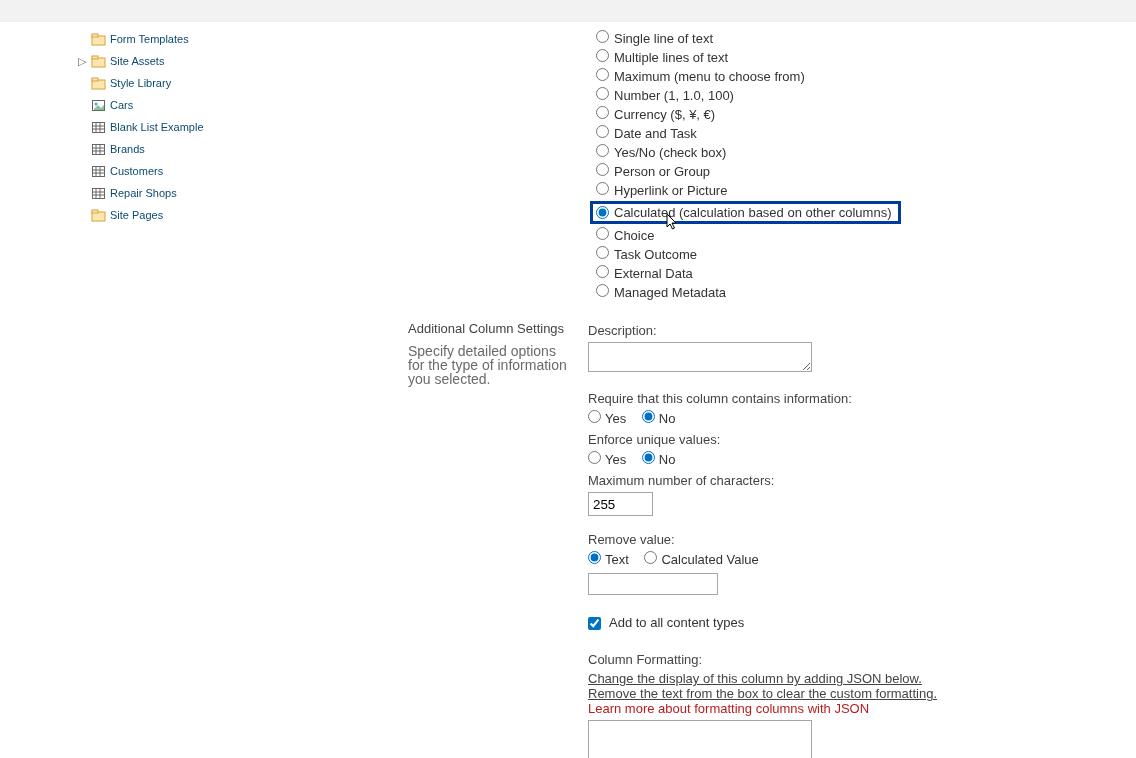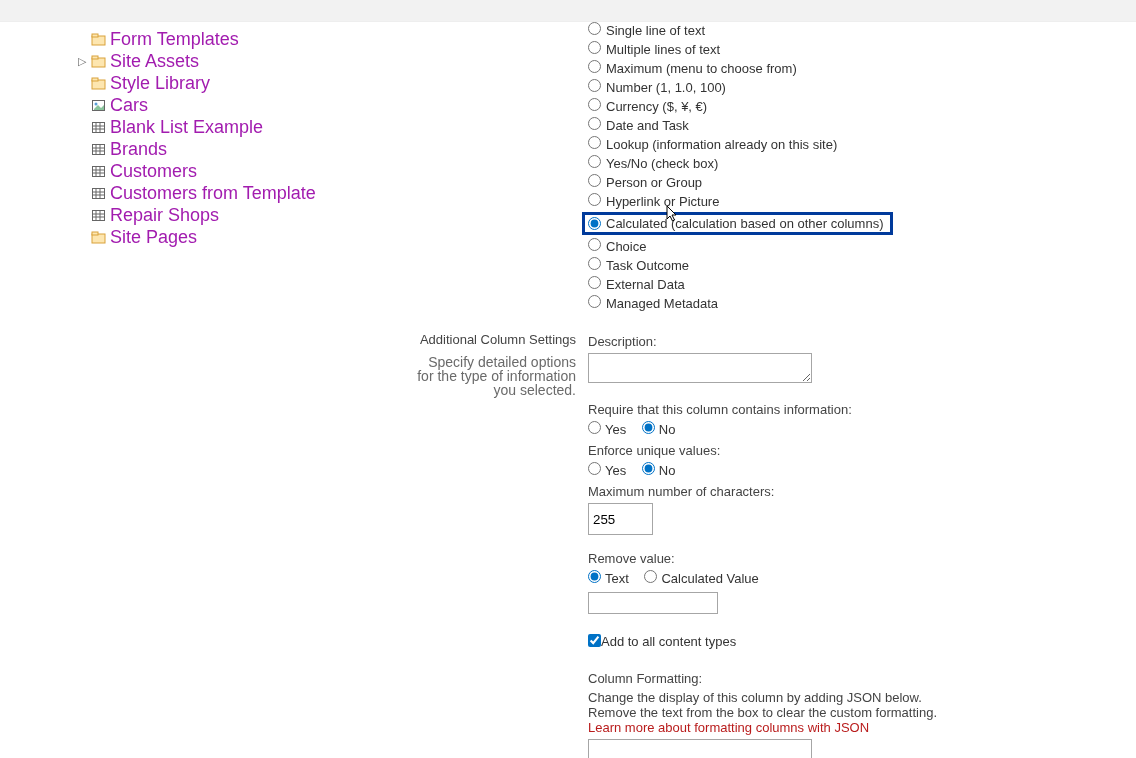--- a/index.html
+++ b/index.html
@@ -2,46 +2,46 @@
 <html><head>
 <meta charset="utf-8">
 <style>
   * { box-sizing: border-box; }
   html, body { margin:0; padding:0; font-family: "Segoe UI", Arial, sans-serif; font-size:13px; color:#333; background:#fff; }
   .topbar { height:22px; background:#f2f2f2; border-bottom:1px solid #eee; }
   .container { display:flex; }
   .sidebar { width:408px; padding:6px 0 0 78px; }
   .tree { list-style:none; padding:0; margin:0; }
   .tree li { display:flex; align-items:center; padding:2px 0; margin:0; line-height:18px; }
-  .tree a { color:#a21caf; text-decoration:none; cursor:pointer; font-size:18px; }
+  .tree a { color:#0c4a6e; text-decoration:none; cursor:pointer; font-size:11px; }
   .expander { width:12px; display:inline-block; color:#666; font-size:11px; margin-right:2px; }
   .ic { width:14px; height:13px; display:inline-block; margin-right:4px; flex-shrink:0; }
   .ic svg, .ic { overflow:visible; }
   .main { flex:1; padding:0 0 0 0; }
   .section { display:flex; align-items:flex-start; margin-top:18px; }
-  .section-label { width:180px; padding-right:12px;text-align:right; }
+  .section-label { width:180px; padding-right:12px; }
   .section-label .title { color:#444; font-size:13px; margin-bottom:8px; }
   .section-label .desc { color:#6a6a6a; font-size:14px; line-height:14px; }
   .section-body { flex:1; padding-left:0; }
-  .radio-list { list-style:none; padding:0; margin:0; }
+  .radio-list { list-style:none; padding:0; margin:8px; }
   .radio-list li { padding:0 0 3px 0; display:flex; align-items:center; }
   .radio-list label { cursor:pointer; }
   .radio-list input[type=radio] { margin:0 5px 0 0; cursor:pointer; accent-color:#0072c6; }
   .highlight { border:3px solid #003a9b; padding:1px 6px 1px 3px; margin-left:-6px; display:inline-flex; align-items:center; background:#fff; }
   .cursor { position:absolute; }
   .field-label { color:#444; font-size:13px; margin:2px 0 4px 0; display:block; }
-  .note { color:#444; font-size:13px; }
+  .note { color:#444; font-size:13px;text-decoration:underline; }
   textarea.desc-box { width:224px; height:30px; resize:both; font-family:inherit; font-size:13px; padding:2px 4px; border:1px solid #a6a6a6; }
   textarea.json-box { width:224px; height:90px; resize:none; font-family:inherit; font-size:13px; padding:2px 4px; border:1px solid #a6a6a6; }
-  input.text-sm { width:65px; height:32px; padding:0 4px; border:1px solid #a6a6a6; }
+  input.text-sm { width:65px; height:24px; padding:0 4px; border:1px solid #a6a6a6; }
   input.text-md { width:130px; height:22px; padding:0 4px; border:1px solid #a6a6a6; }
   .hradio { margin:2px 0 6px 0; }
   .hradio label { margin-right:12px; cursor:pointer; }
   .hradio input[type=radio] { margin:0 4px 0 0; cursor:pointer; accent-color:#0072c6; }
-  .chkrow { display:flex; align-items:flex-start; margin:6px 0;}
+  .chkrow { display:flex; align-items:flex-end; gap:8px; margin:6px 0;}
   .chkrow input[type=checkbox] { accent-color:#0072c6; cursor:pointer; margin:0;}
   .link { color:#b91c1c; text-decoration:none; cursor:pointer; }
   .types-wrap { margin-left:180px; }
   .spacer-v { height:14px; }
 </style>
 </head>
 <body>
 
 <div class="topbar"></div>
 <div class="container">
@@ -116,31 +116,20 @@
       </li>
       <li>
         <span class="expander"></span>
         <span class="ic"><svg width="14" height="13">
               <rect x="0.5" y="1.5" width="12" height="10" fill="#fff" stroke="#666"></rect>
               <line x1="0.5" y1="5" x2="12.5" y2="5" stroke="#666"></line>
               <line x1="0.5" y1="8" x2="12.5" y2="8" stroke="#666"></line>
               <line x1="4" y1="1.5" x2="4" y2="11.5" stroke="#666"></line>
               <line x1="8" y1="1.5" x2="8" y2="11.5" stroke="#666"></line>
             </svg></span>
-        <a>Customers from Template</a>
-      </li>
-      <li>
-        <span class="expander"></span>
-        <span class="ic"><svg width="14" height="13">
-              <rect x="0.5" y="1.5" width="12" height="10" fill="#fff" stroke="#666"></rect>
-              <line x1="0.5" y1="5" x2="12.5" y2="5" stroke="#666"></line>
-              <line x1="0.5" y1="8" x2="12.5" y2="8" stroke="#666"></line>
-              <line x1="4" y1="1.5" x2="4" y2="11.5" stroke="#666"></line>
-              <line x1="8" y1="1.5" x2="8" y2="11.5" stroke="#666"></line>
-            </svg></span>
         <a>Repair Shops</a>
       </li>
       <li>
         <span class="expander"></span>
         <span class="ic"><svg width="14" height="13">
               <rect x="0" y="3" width="13" height="9" fill="#fde6b0" stroke="#d9a23b"></rect>
               <rect x="0" y="1" width="6" height="3" fill="#fde6b0" stroke="#d9a23b"></rect>
             </svg></span>
         <a>Site Pages</a>
       </li>
@@ -161,23 +150,20 @@
             <label><input type="radio" name="coltype" style=""><span>Maximum (menu to choose from)</span></label>
           </li>
           <li>
             <label><input type="radio" name="coltype" style=""><span>Number (1, 1.0, 100)</span></label>
           </li>
           <li>
             <label><input type="radio" name="coltype" style=""><span>Currency ($, ¥, €)</span></label>
           </li>
           <li>
             <label><input type="radio" name="coltype" style=""><span>Date and Task</span></label>
-          </li>
-          <li>
-            <label><input type="radio" name="coltype" style=""><span>Lookup (information already on this site)</span></label>
           </li>
           <li>
             <label><input type="radio" name="coltype" style=""><span>Yes/No (check box)</span></label>
           </li>
           <li>
             <label><input type="radio" name="coltype" style=""><span>Person or Group</span></label>
           </li>
           <li>
             <label><input type="radio" name="coltype" style=""><span>Hyperlink or Picture</span></label>
           </li>

